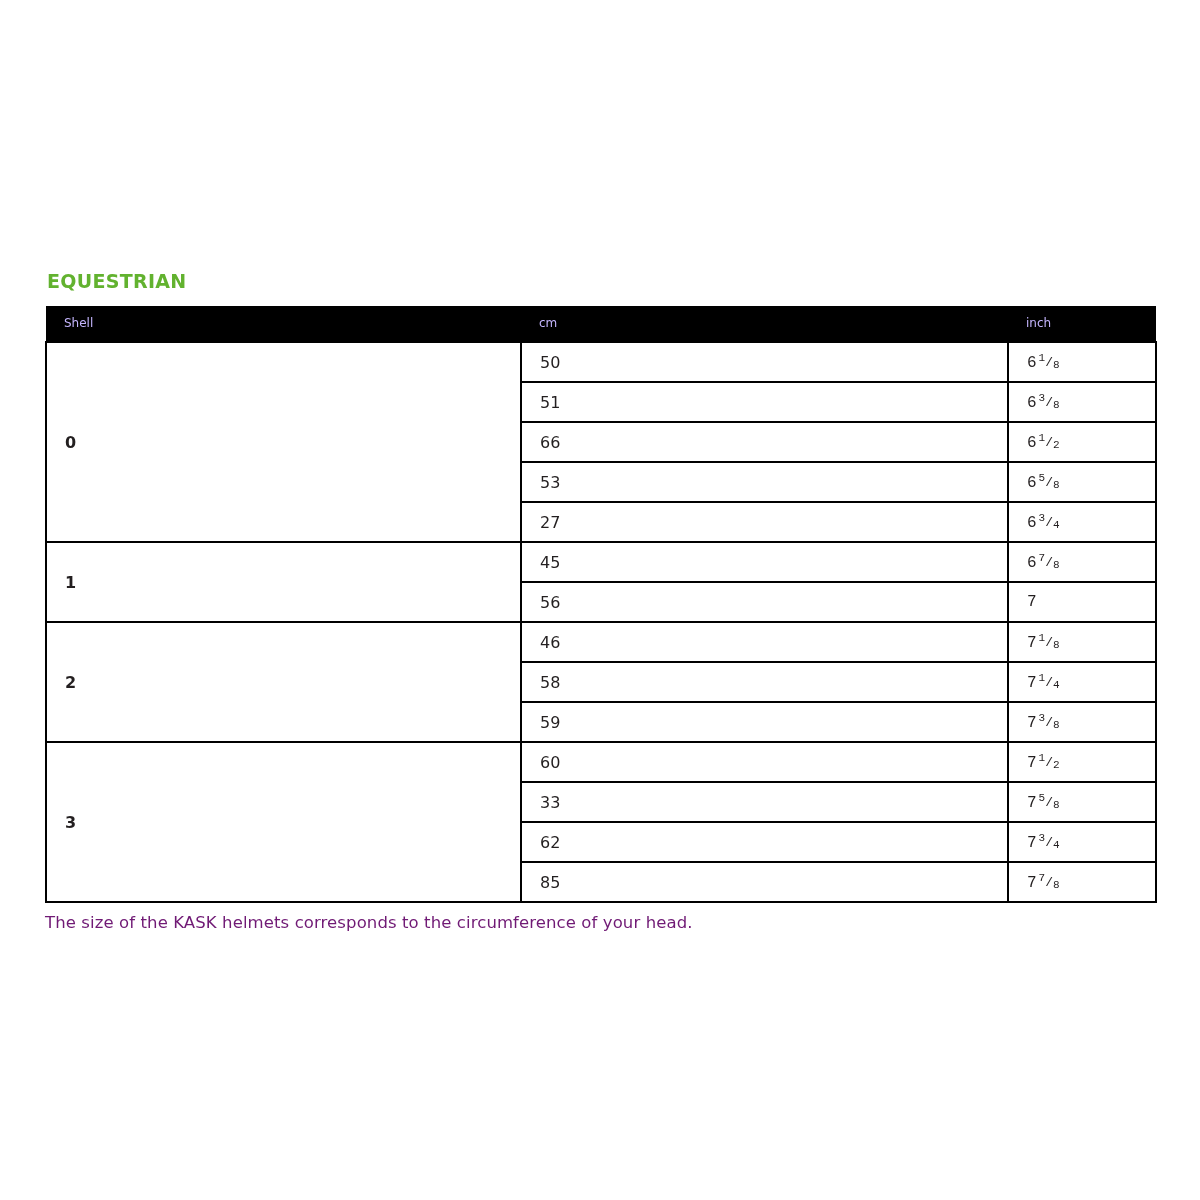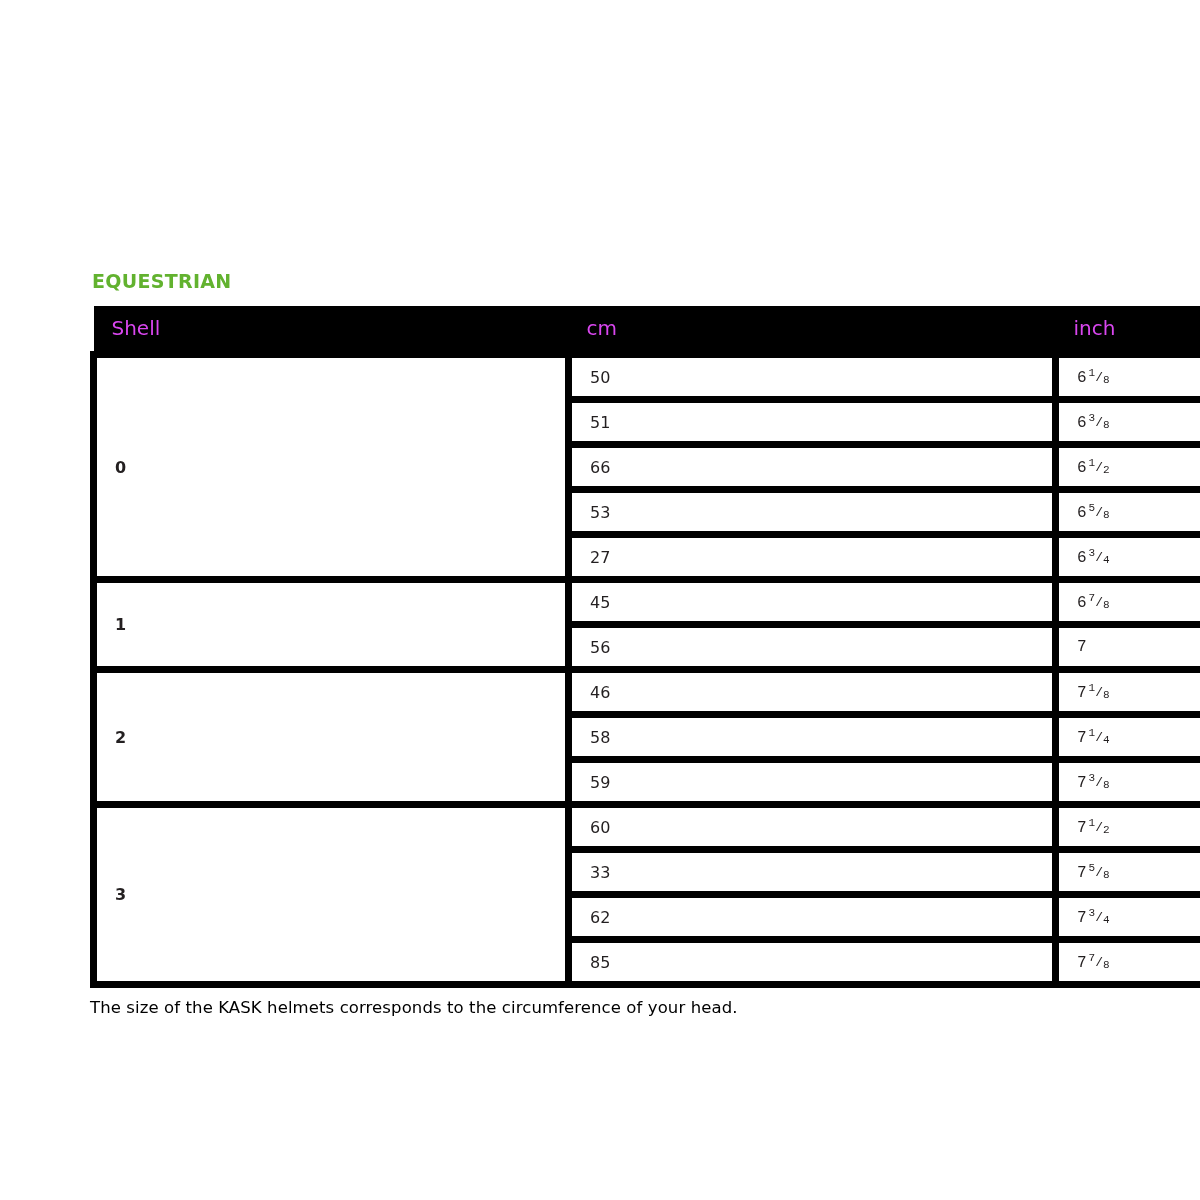--- a/index.html
+++ b/index.html
@@ -12,21 +12,20 @@
     background: #ffffff;
     font-family: "DejaVu Sans", "Liberation Sans", sans-serif;
     color: #231f20;
     overflow: hidden;
   }
 
   .page {
     position: relative;
     width: 1010px;
     height: 1200px;
-    margin-left: 45px;
   }
 
   .content {
     position: absolute;
     left: 45px;
     top: 270px;
     width: 1110px;
   }
 
   .title {
@@ -42,31 +41,31 @@
     width: 1110px;
     table-layout: fixed;
   }
 
   table.size-table col.c-shell { width: 475px; }
   table.size-table col.c-cm    { width: 487px; }
   table.size-table col.c-inch  { width: 148px; }
 
   thead th {
     background: #000000;
-    color: #d946ef;
+    color: #c4b5fd;
     font-weight: normal;
-    font-size: 20px;
+    font-size: 12px;
     text-align: left;
     padding: 10px 0 11px 18px;
     border: none;
     vertical-align: middle;
   }
 
   tbody td {
-    border: 7px solid #000000;
+    border: 2px solid #000000;
     font-size: 16px;
     padding: 9px 0 9px 18px;
     height: 20px;
     vertical-align: middle;
     background: #ffffff;
   }
 
   td.shell-cell {
     font-weight: bold;
     font-size: 16px;
@@ -100,21 +99,21 @@
     font-size: 13px;
   }
   .frac sub {
     font-size: 11px;
     vertical-align: -0.15em;
   }
 
   .footnote {
     margin-top: 10px;
     font-size: 16.5px;
-    color: #000000;
+    color: #701a75;
     letter-spacing: 0.1px;
   }
 </style>
 </head>
 <body>
 
 <div class="page">
   <div class="content">
 
     <h1 class="title">EQUESTRIAN</h1>

